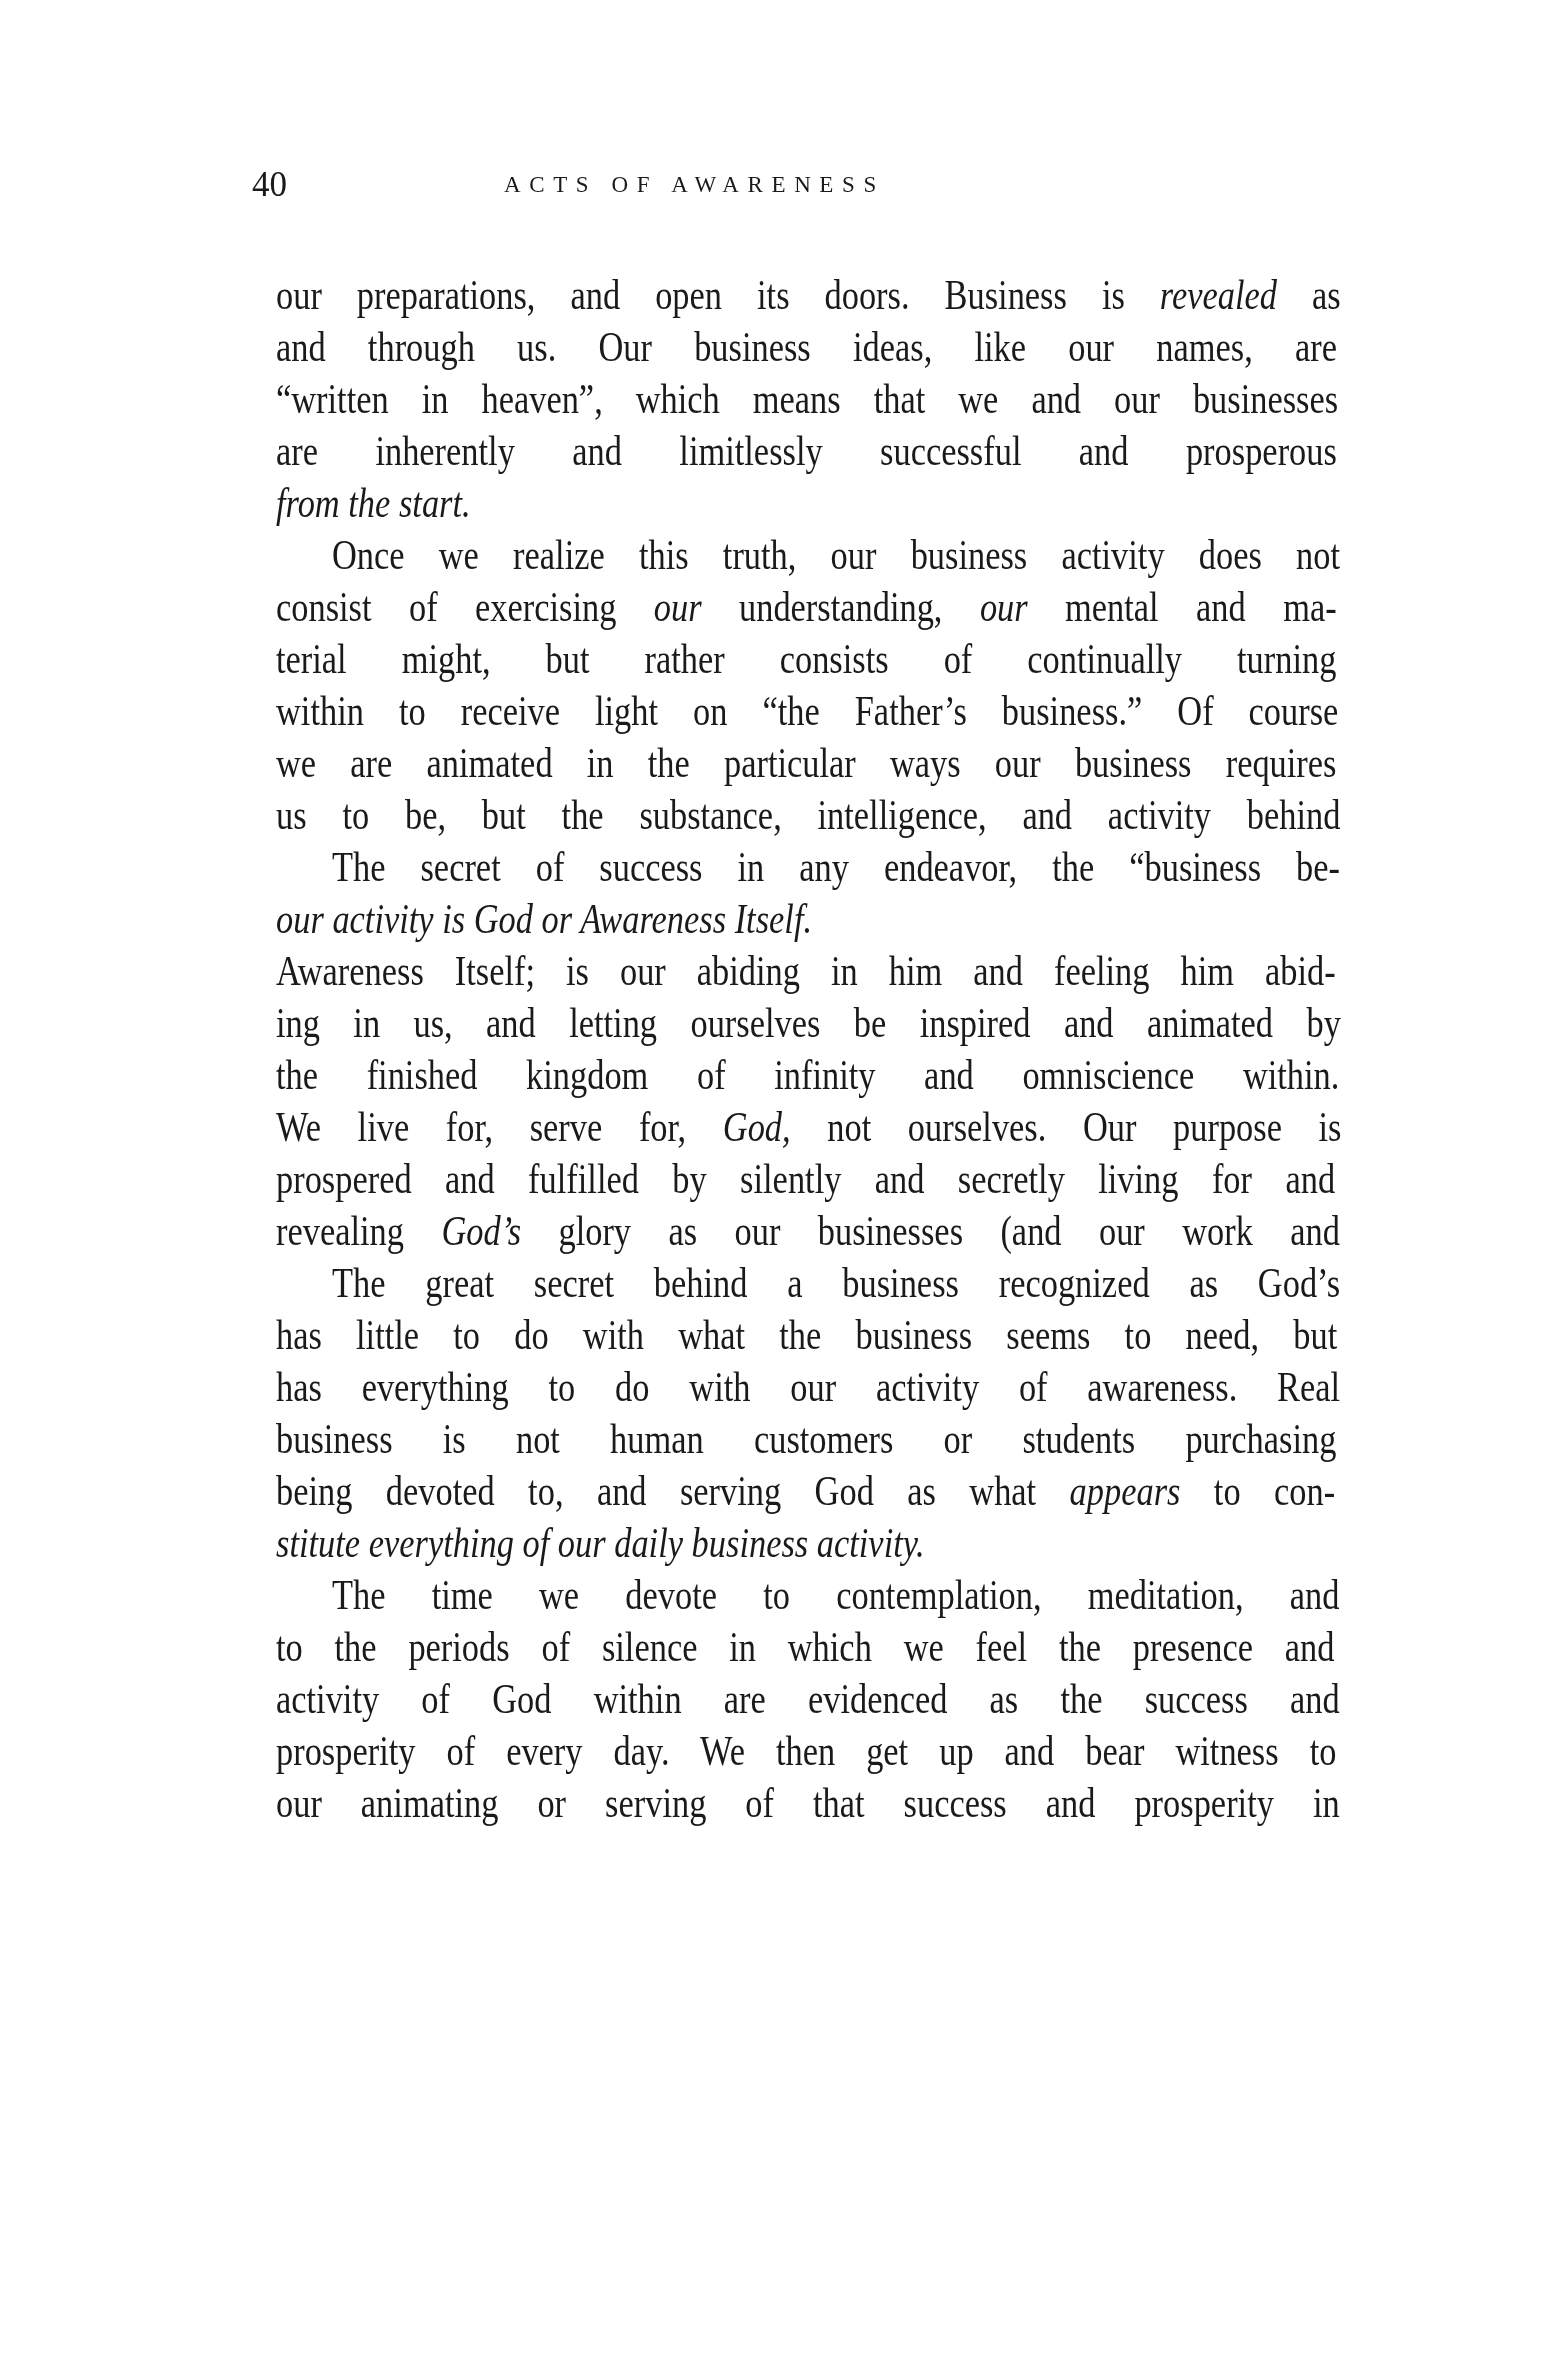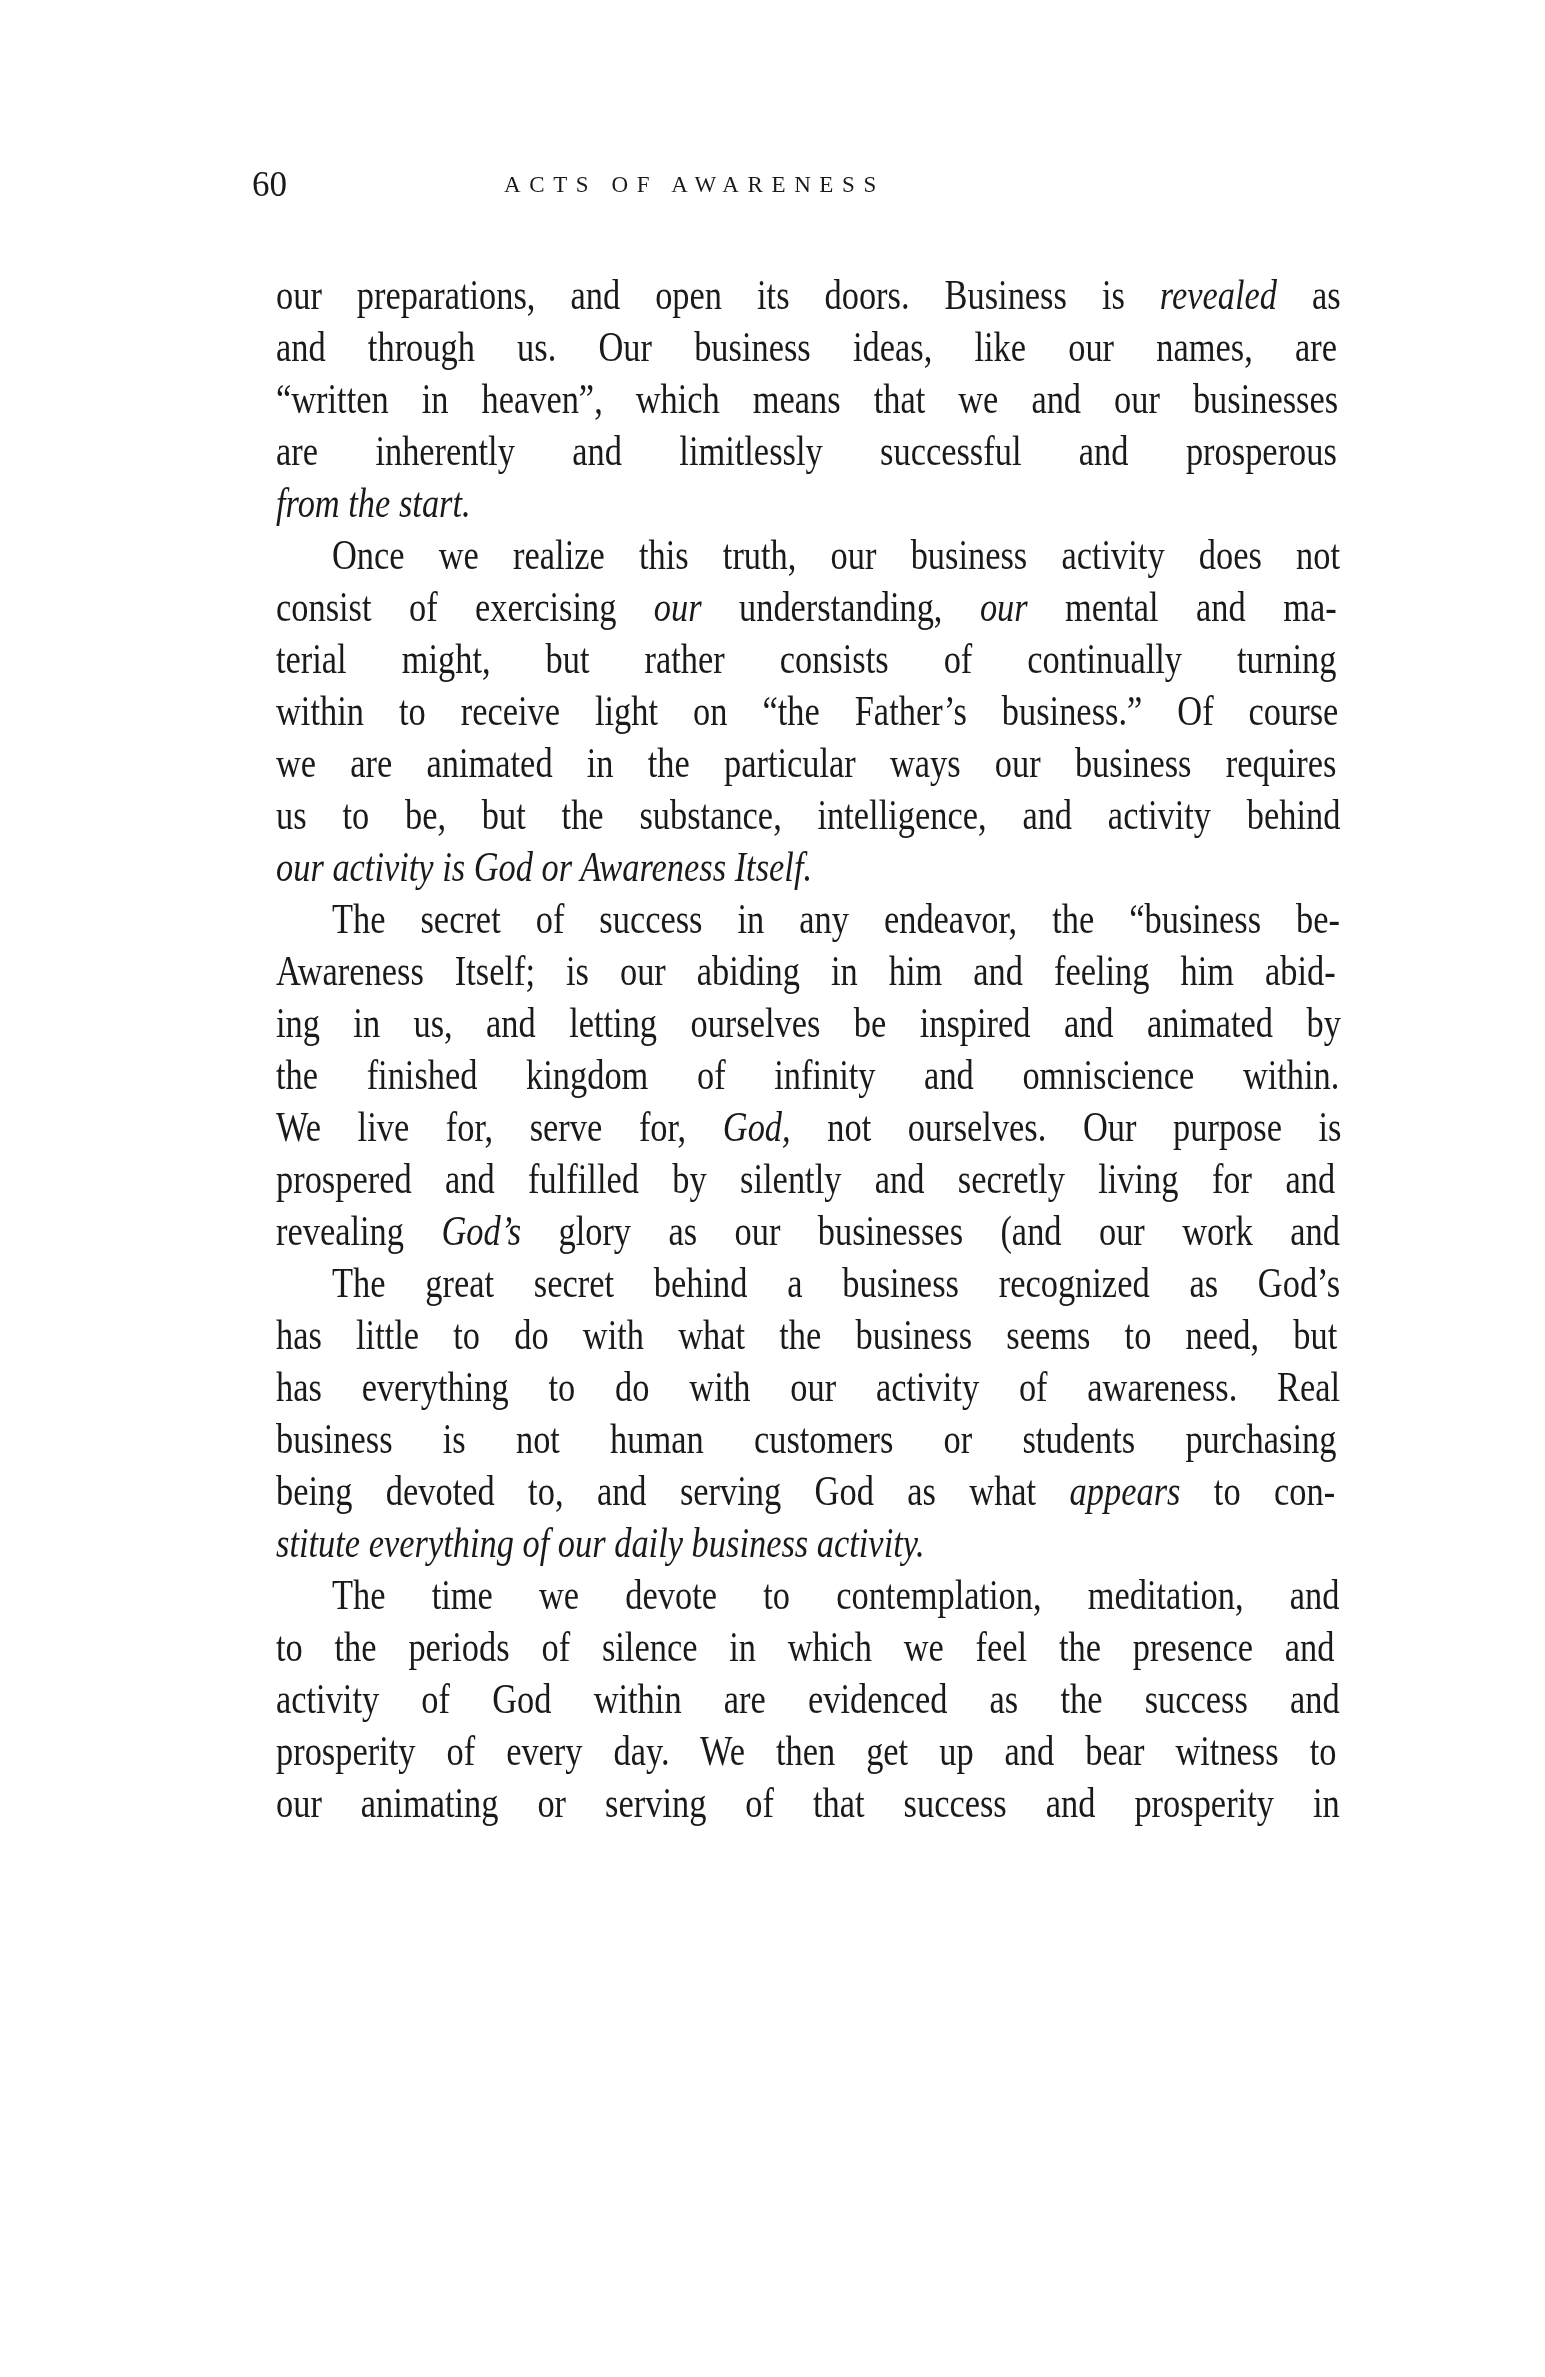--- a/index.html
+++ b/index.html
@@ -12,37 +12,37 @@
   .line { height: 52px; line-height: 52px; font-size: 43px; white-space: nowrap; overflow: visible; text-align: justify; text-align-last: justify; margin-left: 24px; }
   .line.last { text-align-last: left; font-style: italic; }
   .line.indent { padding-left: 56px; box-sizing: border-box; }
   em { font-style: italic; }
 </style>
 </head>
 <body>
 
 <div class="page">
   <div class="running-head">
-    <span class="folio">60</span>
+    <span class="folio">40</span>
     <span class="running-title">ACTS OF AWARENESS</span>
   </div>
   <div class="body-text" id="body-text">
       <div class="line"><span style="display: inline-block; transform-origin: left center; transform: scaleX(0.8); word-spacing: 33px;"><span>our preparations, and open its doors. Business is </span><em>revealed</em><span> as</span></span></div>
       <div class="line"><span style="display: inline-block; transform-origin: left center; transform: scaleX(0.8); word-spacing: 42px;"><span>and through us. Our business ideas, like our names, are</span></span></div>
       <div class="line"><span style="display: inline-block; transform-origin: left center; transform: scaleX(0.8); word-spacing: 30.5px;"><span>“written in heaven”, which means that we and our businesses</span></span></div>
       <div class="line"><span style="display: inline-block; transform-origin: left center; transform: scaleX(0.8); word-spacing: 61px;"><span>are inherently and limitlessly successful and prosperous</span></span></div>
       <div class="line last"><span style="display: inline-block; transform-origin: left center; transform: scaleX(0.8);"><span>from the start.</span></span></div>
       <div class="line indent"><span style="display: inline-block; transform-origin: left center; transform: scaleX(0.8); word-spacing: 32px;"><span>Once we realize this truth, our business activity does not</span></span></div>
       <div class="line"><span style="display: inline-block; transform-origin: left center; transform: scaleX(0.8); word-spacing: 36px;"><span>consist of exercising </span><em>our</em><span> understanding, </span><em>our</em><span> mental and ma-</span></span></div>
       <div class="line"><span style="display: inline-block; transform-origin: left center; transform: scaleX(0.8); word-spacing: 58px;"><span>terial might, but rather consists of continually turning</span></span></div>
       <div class="line"><span style="display: inline-block; transform-origin: left center; transform: scaleX(0.8); word-spacing: 33px;"><span>within to receive light on “the Father’s business.” Of course</span></span></div>
       <div class="line"><span style="display: inline-block; transform-origin: left center; transform: scaleX(0.8); word-spacing: 32px;"><span>we are animated in the particular ways our business requires</span></span></div>
       <div class="line"><span style="display: inline-block; transform-origin: left center; transform: scaleX(0.8); word-spacing: 34px;"><span>us to be, but the substance, intelligence, and activity behind</span></span></div>
+      <div class="line indent"><span style="display: inline-block; transform-origin: left center; transform: scaleX(0.8); word-spacing: 33px;"><span>The secret of success in any endeavor, the “business be-</span></span></div>
       <div class="line last"><span style="display: inline-block; transform-origin: left center; transform: scaleX(0.8);"><span>our activity is God or Awareness Itself.</span></span></div>
-      <div class="line indent"><span style="display: inline-block; transform-origin: left center; transform: scaleX(0.8); word-spacing: 33px;"><span>The secret of success in any endeavor, the “business be-</span></span></div>
       <div class="line"><span style="display: inline-block; transform-origin: left center; transform: scaleX(0.8); word-spacing: 28px;"><span>Awareness Itself; is our abiding in him and feeling him abid-</span></span></div>
       <div class="line"><span style="display: inline-block; transform-origin: left center; transform: scaleX(0.8); word-spacing: 31px;"><span>ing in us, and letting ourselves be inspired and animated by</span></span></div>
       <div class="line"><span style="display: inline-block; transform-origin: left center; transform: scaleX(0.8); word-spacing: 50px;"><span>the finished kingdom of infinity and omniscience within.</span></span></div>
       <div class="line"><span style="display: inline-block; transform-origin: left center; transform: scaleX(0.8); word-spacing: 35px;"><span>We live for, serve for, </span><em>God,</em><span> not ourselves. Our purpose is</span></span></div>
       <div class="line"><span style="display: inline-block; transform-origin: left center; transform: scaleX(0.8); word-spacing: 31px;"><span>prospered and fulfilled by silently and secretly living for and</span></span></div>
       <div class="line"><span style="display: inline-block; transform-origin: left center; transform: scaleX(0.8); word-spacing: 36px;"><span>revealing </span><em>God’s</em><span> glory as our businesses (and our work and</span></span></div>
       <div class="line indent"><span style="display: inline-block; transform-origin: left center; transform: scaleX(0.8); word-spacing: 39px;"><span>The great secret behind a business recognized as God’s</span></span></div>
       <div class="line"><span style="display: inline-block; transform-origin: left center; transform: scaleX(0.8); word-spacing: 32px;"><span>has little to do with what the business seems to need, but</span></span></div>
       <div class="line"><span style="display: inline-block; transform-origin: left center; transform: scaleX(0.8); word-spacing: 39px;"><span>has everything to do with our activity of awareness. Real</span></span></div>
       <div class="line"><span style="display: inline-block; transform-origin: left center; transform: scaleX(0.8); word-spacing: 52px;"><span>business is not human customers or students purchasing</span></span></div>

